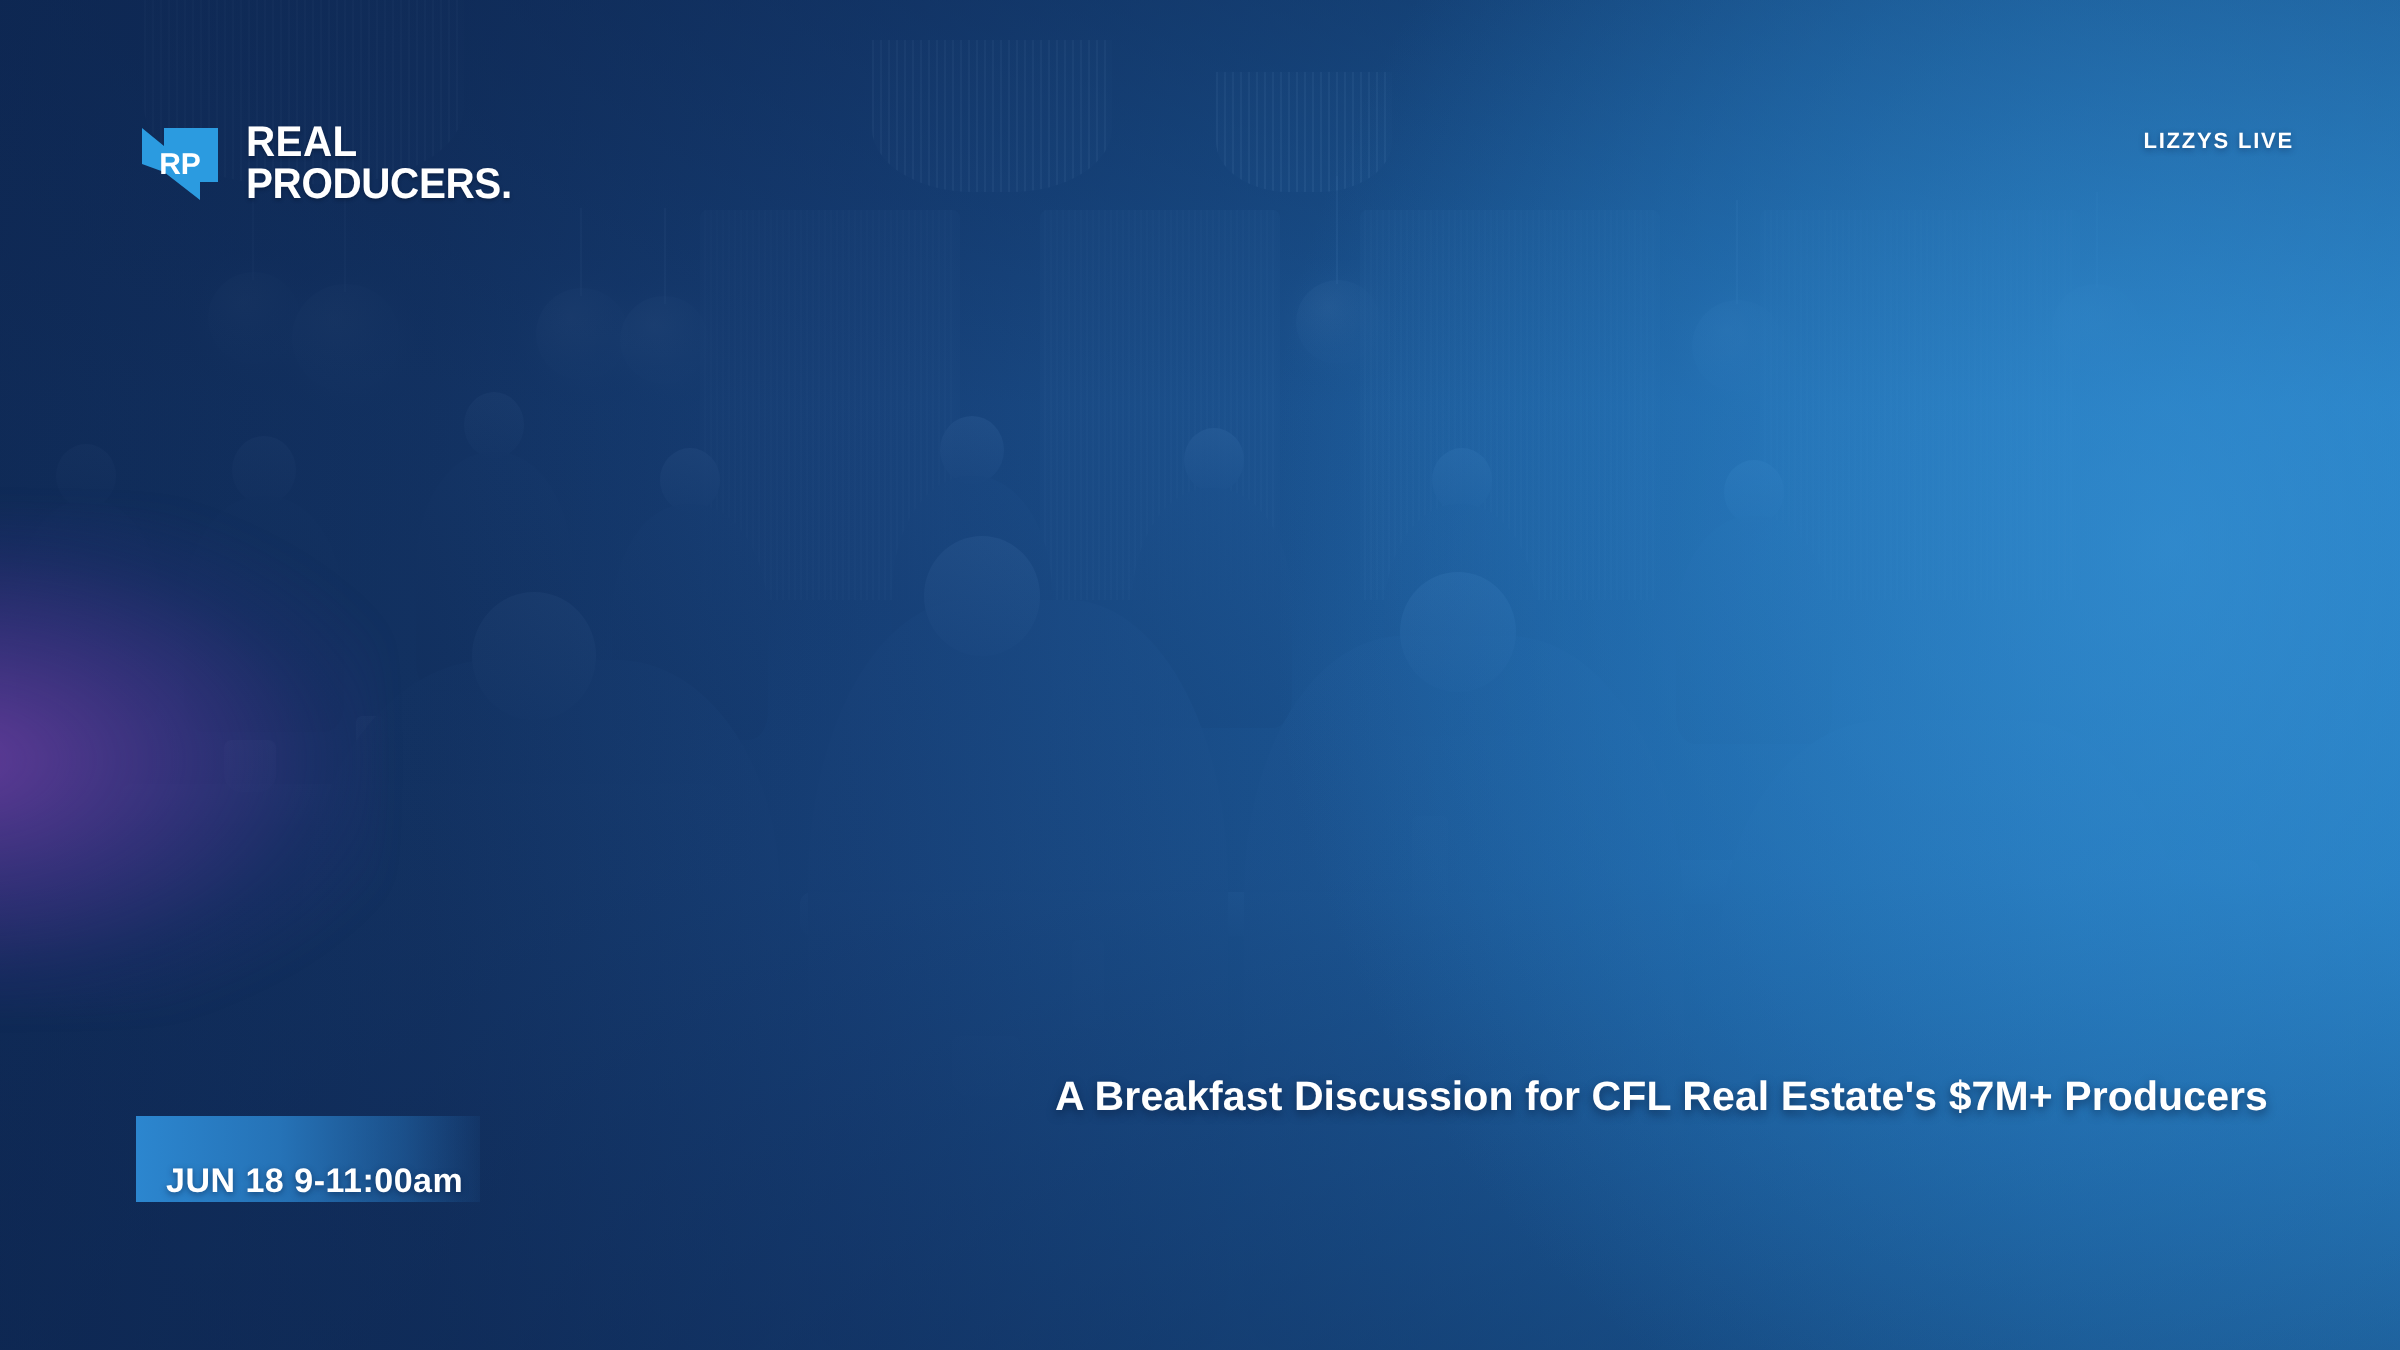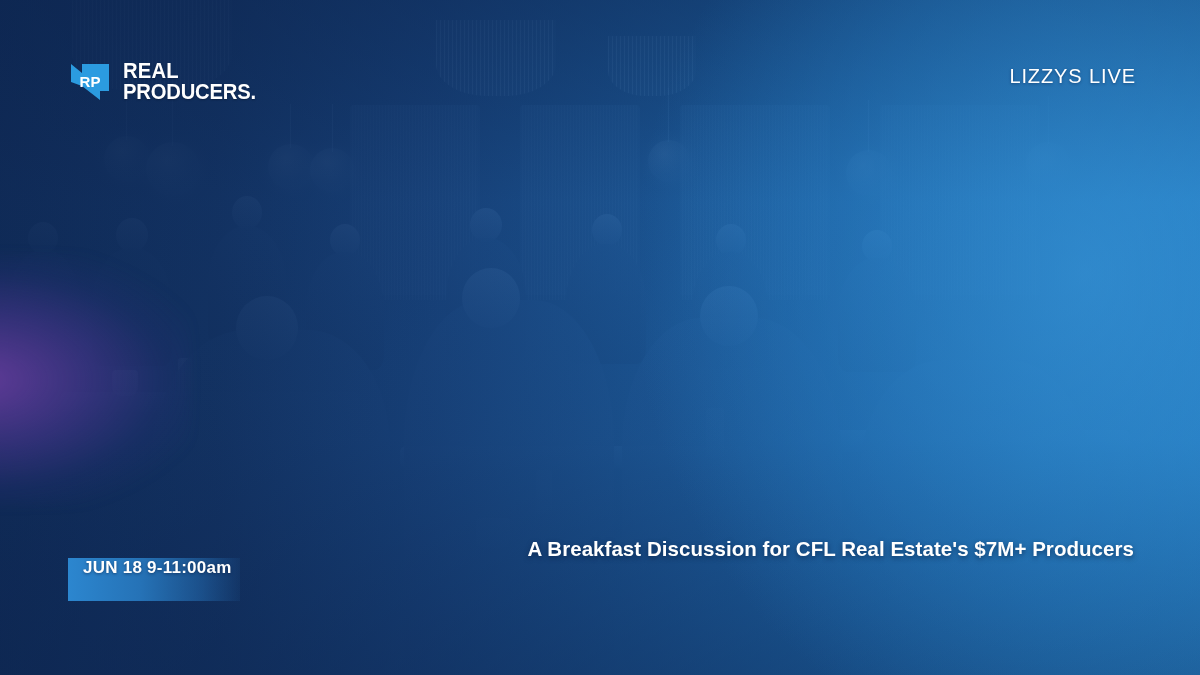--- a/index.html
+++ b/index.html
@@ -124,22 +124,22 @@
     color:#ffffff;line-height:1.0;
     font-weight:700;font-size:21.5px;letter-spacing:.2px;
     text-transform:uppercase;
     transform:scaleX(.94);transform-origin:left center;
     text-shadow:0 1px 2px rgba(6,20,45,.45);
   }
   .logo-word div:last-child{letter-spacing:-.2px;}
 
   
   .kicker{
-    position:absolute;right:64px;top:65px;
-    color:#ffffff;font-weight:400;font-size:20px;letter-spacing:.9px;
+    position:absolute;right:53px;top:65px;
+    color:#ffffff;font-weight:700;font-size:11px;letter-spacing:.9px;
     text-transform:uppercase;
     text-shadow:0 1px 3px rgba(8,32,70,.45);
   }
 
   
   .headline{
     position:absolute;left:222px;top:236px;
     color:#f3f2ee;
     font-weight:700;
     font-size:112px;
@@ -159,21 +159,21 @@
     line-height:1.42;
     letter-spacing:.05px;
     text-shadow:0 2px 5px rgba(6,24,55,.55);
   }
   .subtitle u{text-decoration:underline;text-underline-offset:2.5px;text-decoration-thickness:2px;}
 
   
   .badge{
     position:absolute;left:68px;top:558px;
     width:172px;height:43px;
-    display:flex;align-items:flex-start;
+    display:flex;align-items:flex-end;
     padding-left:15px;
     background:linear-gradient(90deg,
       rgba(45,138,212,.96) 0%,
       rgba(41,126,198,.86) 42%,
       rgba(36,110,180,.52) 78%,
       rgba(32,96,165,.12) 100%);
   }
   .badge span{
     color:#ffffff;font-weight:700;font-size:17px;letter-spacing:.25px;
     text-shadow:0 1px 3px rgba(6,24,58,.5);

